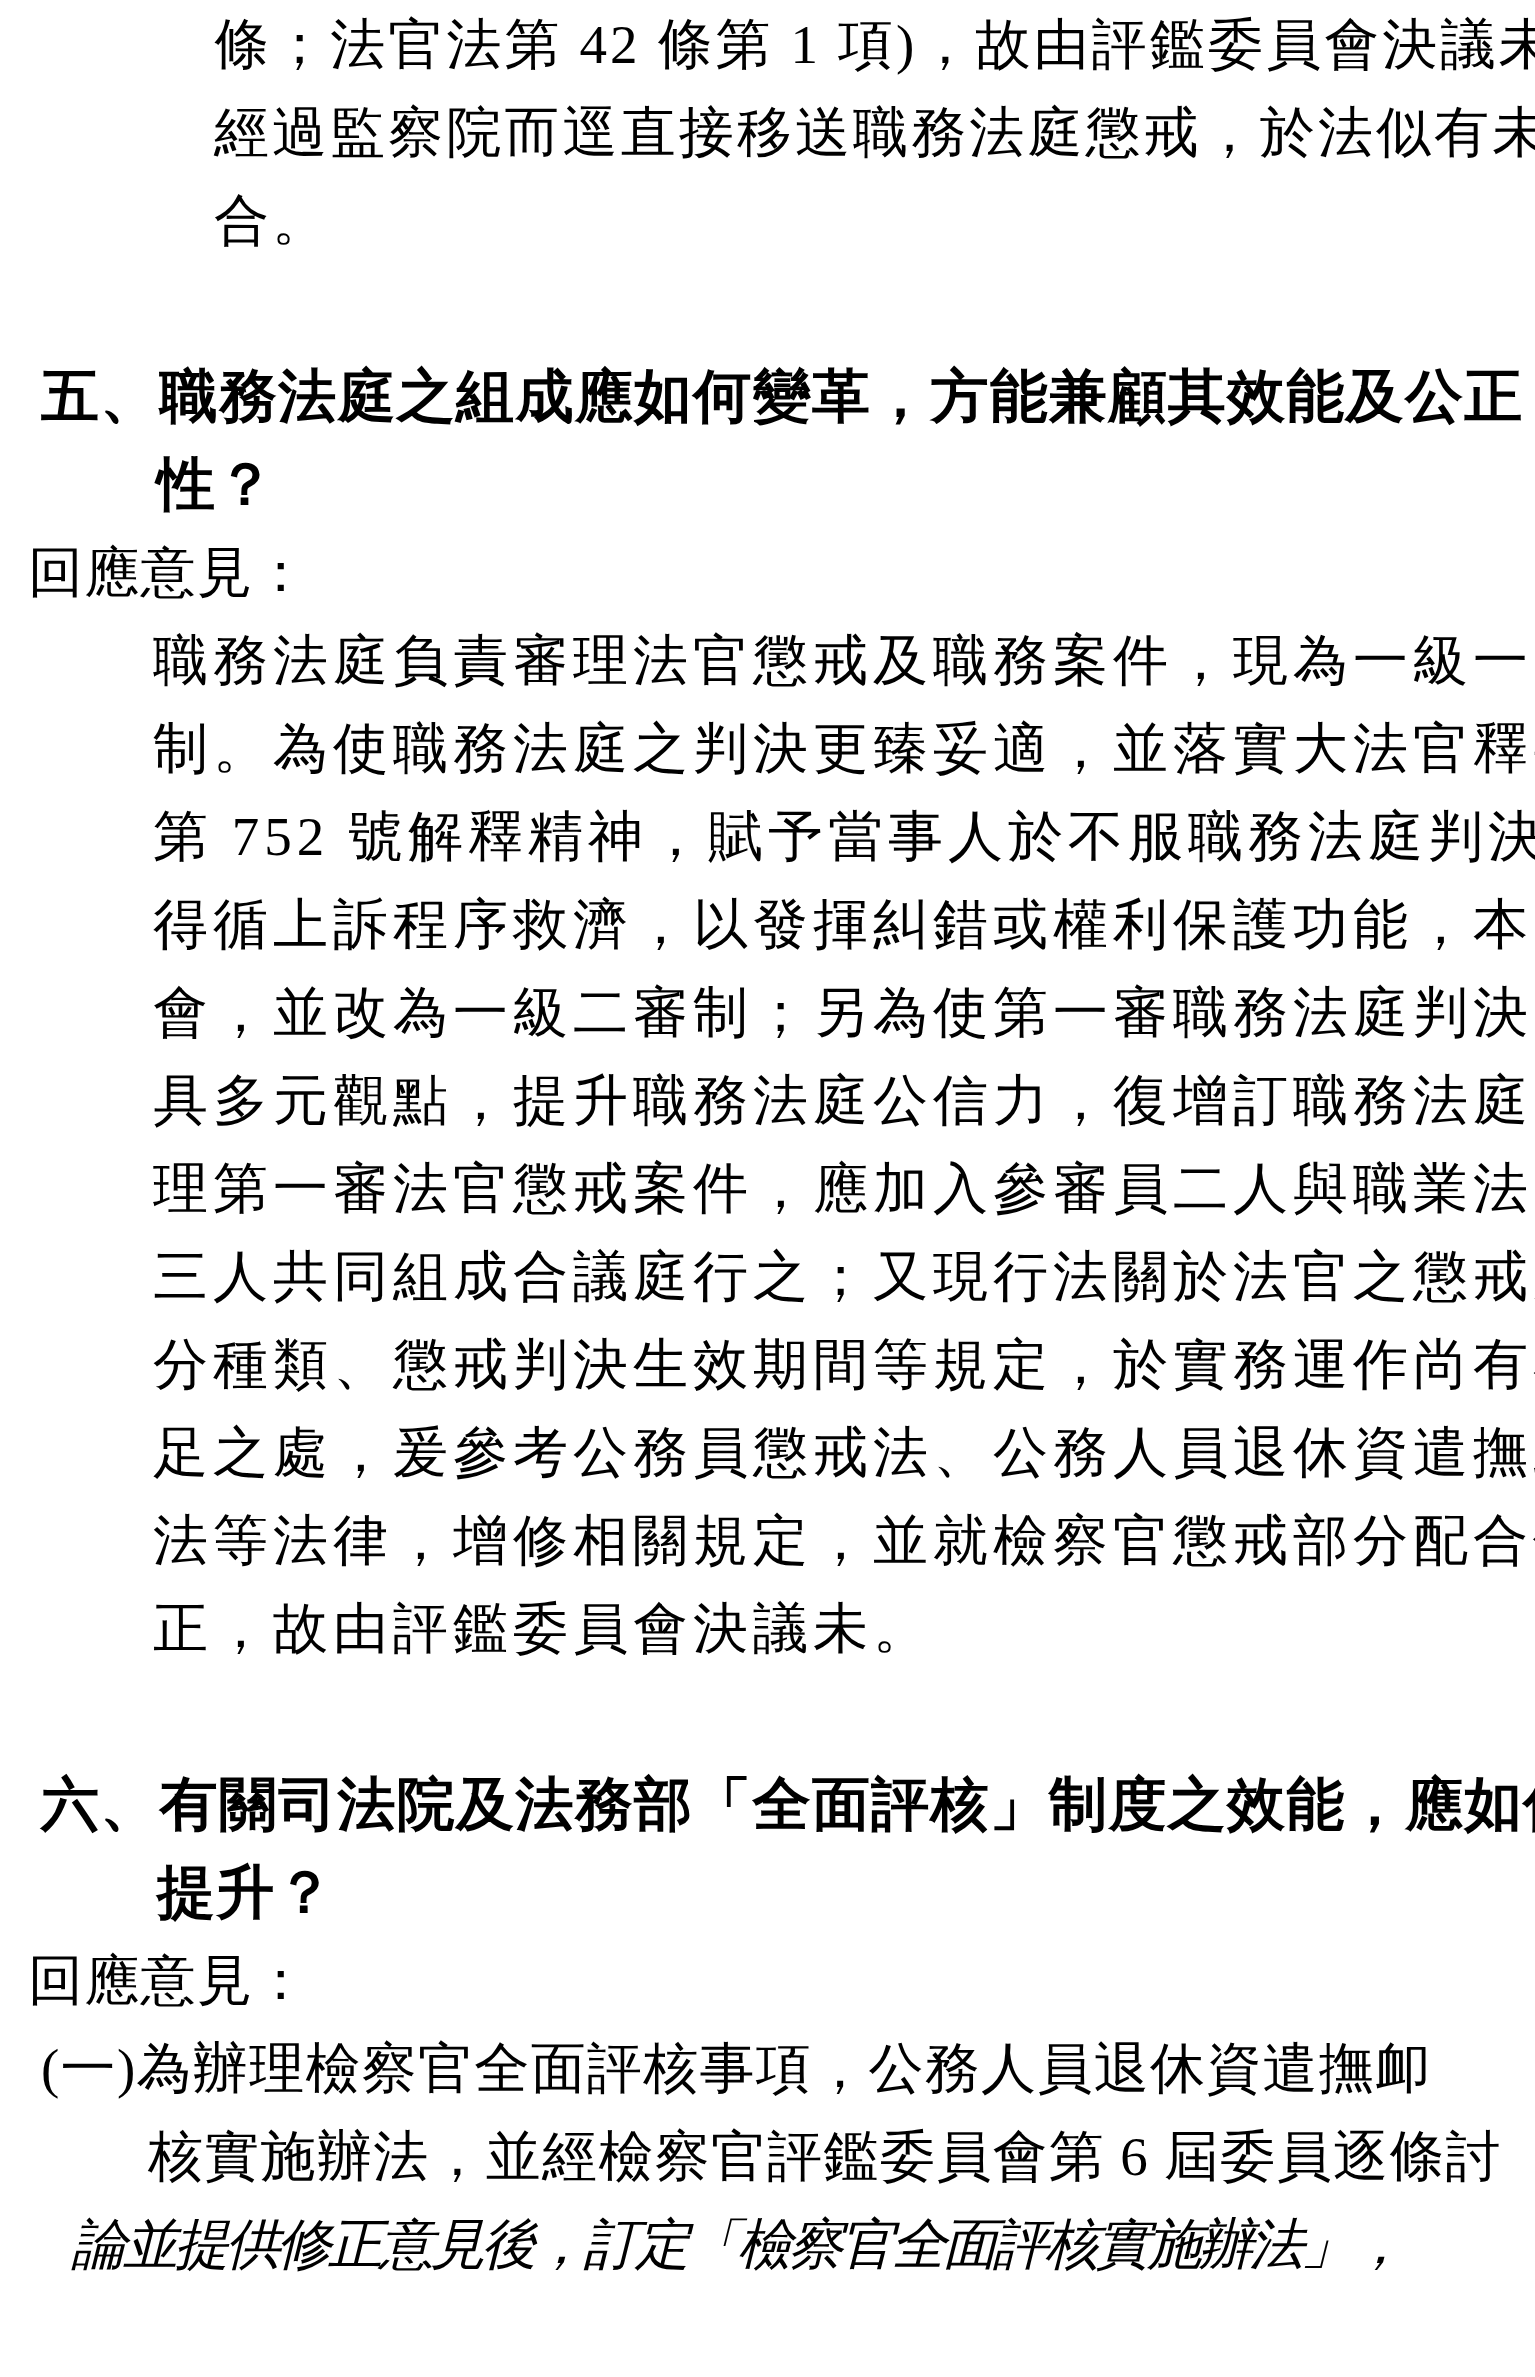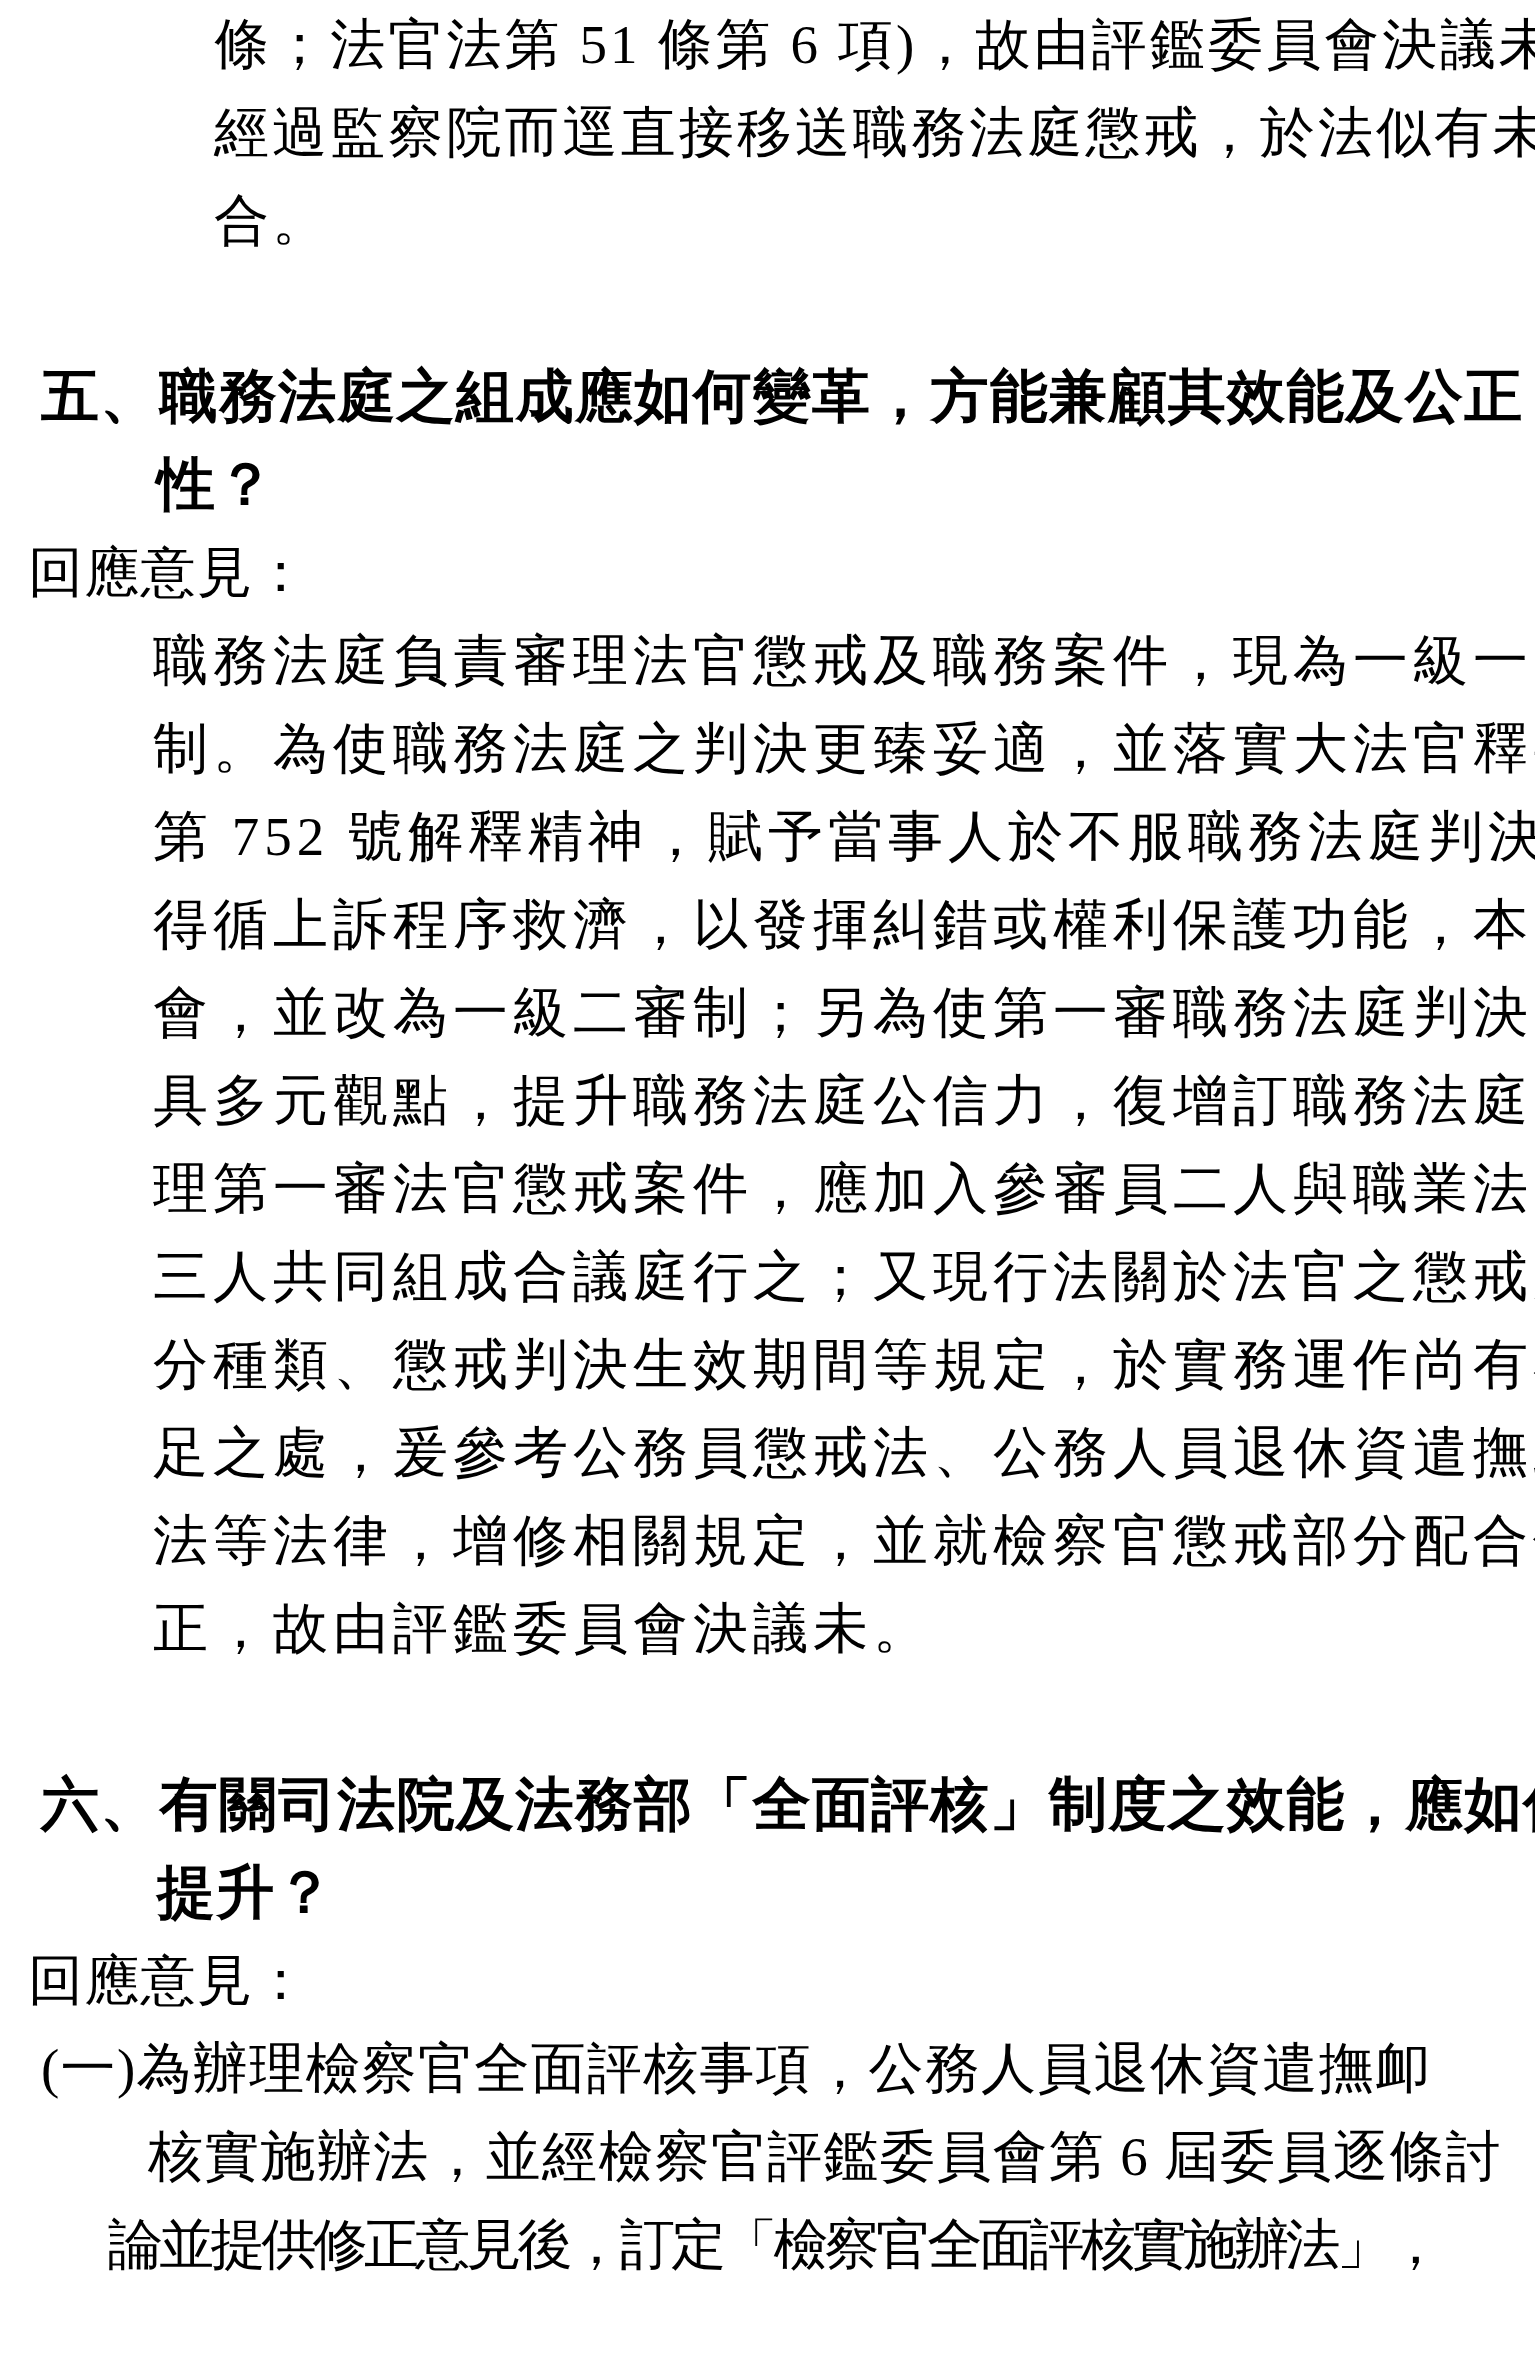--- a/index.html
+++ b/index.html
@@ -27,29 +27,29 @@
   
   .heading2    { padding-left: 157px; font-weight: bold; font-size: 58px; letter-spacing: 1.3px; }
   
   .label       { padding-left: 28px;  letter-spacing: 1.3px; }
   
   .body        { padding-left: 153px; letter-spacing: 5px; }
   
   .item        { padding-left: 41px;  letter-spacing: 1.3px; }
   
   .item2       { padding-left: 148px; letter-spacing: 1.3px; }
-  .item2-tight { padding-left: 108px; letter-spacing: -3.8px; }
+  .item2-tight { padding-left: 72px; letter-spacing: -3.8px; font-style: italic; }
   .spacer      { }
 </style>
 </head>
 <body>
 
 <div class="page" style="background: rgb(255, 255, 255); color: rgb(0, 0, 0);">
   <div class="doc-text">
-      <div class="line cont">條；法官法第 51 條第 6 項)，故由評鑑委員會決議未</div>
+      <div class="line cont">條；法官法第 42 條第 1 項)，故由評鑑委員會決議未</div>
       <div class="line cont">經過監察院而逕直接移送職務法庭懲戒，於法似有未</div>
       <div class="line cont">合。</div>
       <div class="line spacer"></div>
       <div class="line heading">五、職務法庭之組成應如何變革，方能兼顧其效能及公正</div>
       <div class="line heading2">性？</div>
       <div class="line label">回應意見：</div>
       <div class="line body">職務法庭負責審理法官懲戒及職務案件，現為一級一審</div>
       <div class="line body">制。為使職務法庭之判決更臻妥適，並落實大法官釋字</div>
       <div class="line body">第 752 號解釋精神，賦予當事人於不服職務法庭判決時，</div>
       <div class="line body">得循上訴程序救濟，以發揮糾錯或權利保護功能，本次</div>

